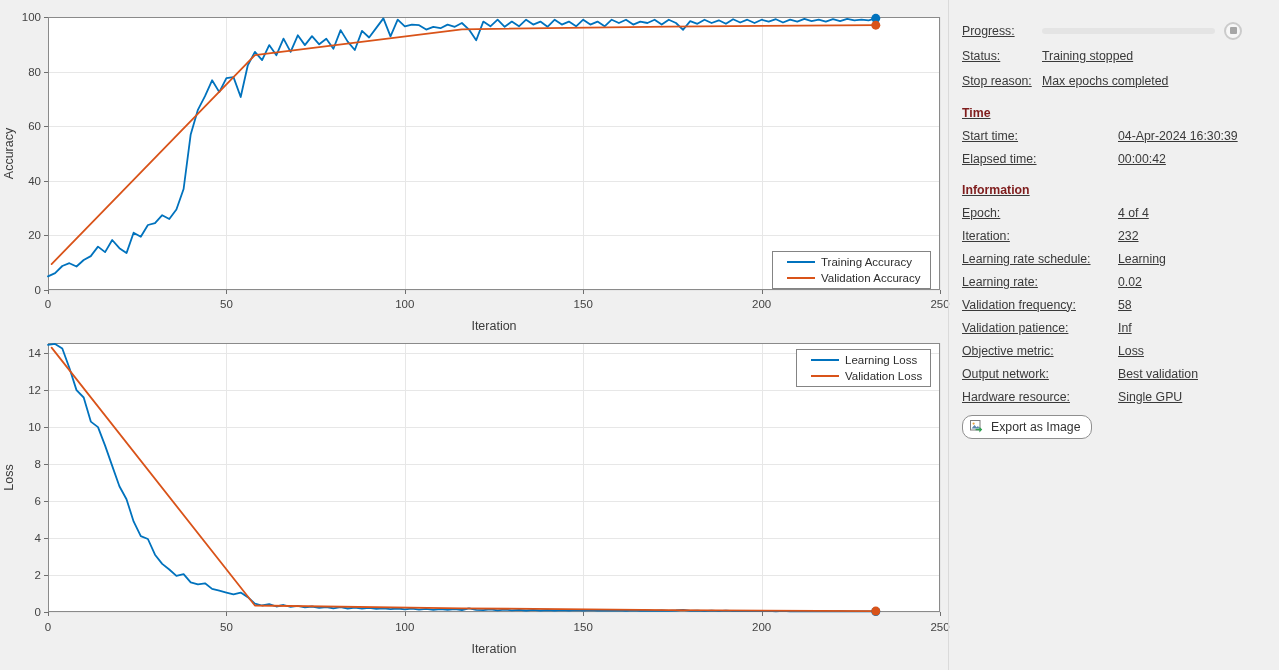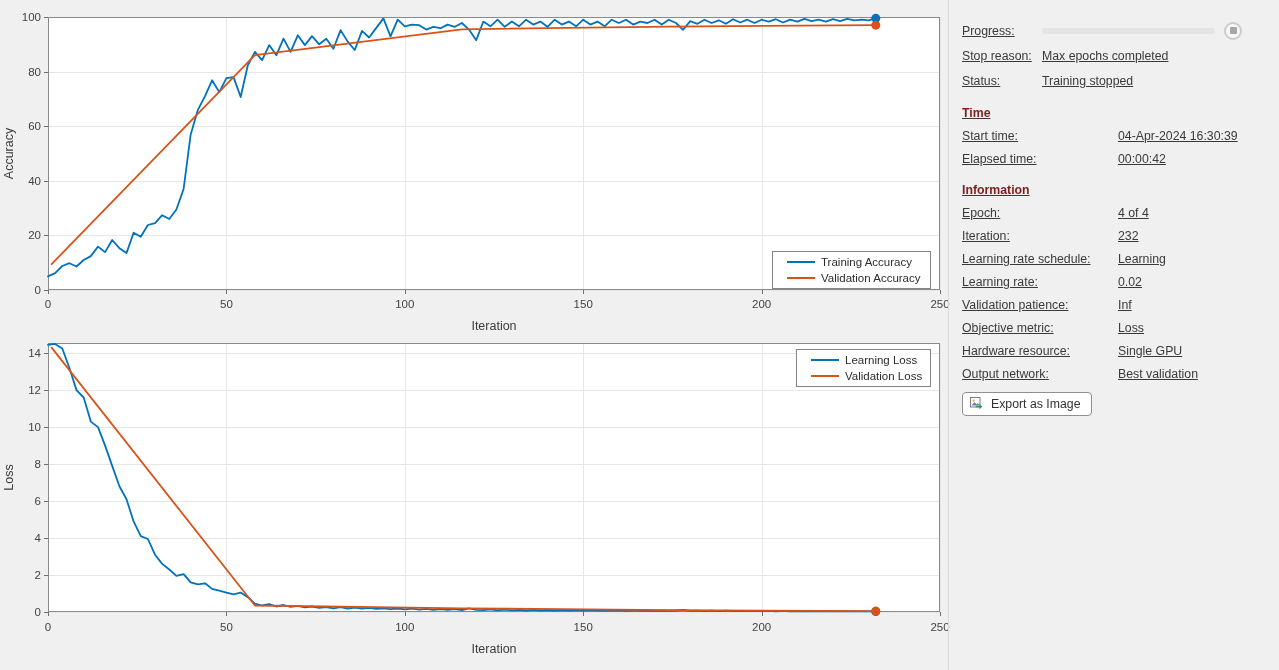--- a/index.html
+++ b/index.html
@@ -37,21 +37,21 @@
   .val{white-space:nowrap}
   .progress-track{width:173px;height:6px;background:#e4e4e4;border-radius:3px;overflow:hidden;flex:none}
   .progress-fill{height:100%;border-radius:3px;background:#0a97ef}
   .stop-btn{
     width:18px;height:18px;border-radius:50%;border:2px solid #cbcbcb;background:#f7f7f7;
     margin-left:9px;display:flex;align-items:center;justify-content:center;cursor:pointer;flex:none;padding:0;
   }
   .stop-sq{width:7px;height:7px;background:#a6a6a6;border-radius:1px}
   .export-btn{
     margin-top:7px;display:inline-flex;align-items:center;gap:6px;
-    background:#ffffff;border:1px solid #8f8f8f;border-radius:4px;
+    background:#ffffff;border:1px solid #8f8f8f;border-radius:10px;
     padding:3px 10px 3px 6px;font-size:12.3px;color:#333;cursor:pointer;
     font-family:"Liberation Sans","DejaVu Sans",sans-serif;
   }
 </style>
 </head>
 <body>
 
 <div class="charts">
   <svg id="svg-acc" width="960" height="335">
       <rect x="48" y="17" width="892" height="273" fill="#ffffff"></rect>
@@ -181,29 +181,29 @@
     <span class="lbl-s">Progress:</span>
     <span class="progress-track">
       <span class="progress-fill" id="progress-fill" style="width: 100%; background: rgb(10, 151, 239);"></span>
     </span>
     <button class="stop-btn">
       <span class="stop-sq"></span>
     </button>
   </div>
 
   <div class="p-row">
+    <span class="lbl-s">Status:</span>
+    <span class="val">Training stopped</span>
+  </div>
+
+  <div class="p-row">
     <span class="lbl-s">Stop reason:</span>
     <span class="val">Max epochs completed</span>
   </div>
 
-  <div class="p-row">
-    <span class="lbl-s">Status:</span>
-    <span class="val">Training stopped</span>
-  </div>
-
   <div class="hdr">Time</div>
 
   <div class="p-row kv">
     <span class="lbl-l">Start time:</span>
     <span class="val">04-Apr-2024 16:30:39</span>
   </div>
   <div class="p-row kv">
     <span class="lbl-l">Elapsed time:</span>
     <span class="val">00:00:42</span>
   </div>
@@ -220,34 +220,38 @@
   </div>
   <div class="p-row kv">
     <span class="lbl-l">Learning rate schedule:</span>
     <span class="val">Learning</span>
   </div>
   <div class="p-row kv">
     <span class="lbl-l">Learning rate:</span>
     <span class="val">0.02</span>
   </div>
   <div class="p-row kv">
+    <span class="lbl-l">Validation frequency:</span>
+    <span class="val">58</span>
+  </div>
+  <div class="p-row kv">
     <span class="lbl-l">Validation patience:</span>
     <span class="val">Inf</span>
   </div>
   <div class="p-row kv">
     <span class="lbl-l">Objective metric:</span>
     <span class="val">Loss</span>
   </div>
   <div class="p-row kv">
+    <span class="lbl-l">Output network:</span>
+    <span class="val">Best validation</span>
+  </div>
+  <div class="p-row kv">
     <span class="lbl-l">Hardware resource:</span>
     <span class="val">Single GPU</span>
-  </div>
-  <div class="p-row kv">
-    <span class="lbl-l">Output network:</span>
-    <span class="val">Best validation</span>
   </div>
 
   <button class="export-btn">
     <svg width="16" height="16" viewBox="0 0 16 16">
       <rect x="1.5" y="1.5" width="9.5" height="9.5" fill="#ffffff" stroke="#7d7d7d" stroke-width="1"></rect>
       <circle cx="4.6" cy="4.6" r="1.1" fill="#e8a33d"></circle>
       <path d="M2.5 9.5 L5.5 6 L7.5 8.2 L9 7 L10.5 9.5 Z" fill="#5b87b0"></path>
       <path d="M8 13.5 h4 v-2.2 l3 3 -3 3 v-2.2 h-4 z" fill="#2e9e4f" transform="translate(-1,-3) scale(0.95)"></path>
     </svg>
     <span>Export as Image</span>

